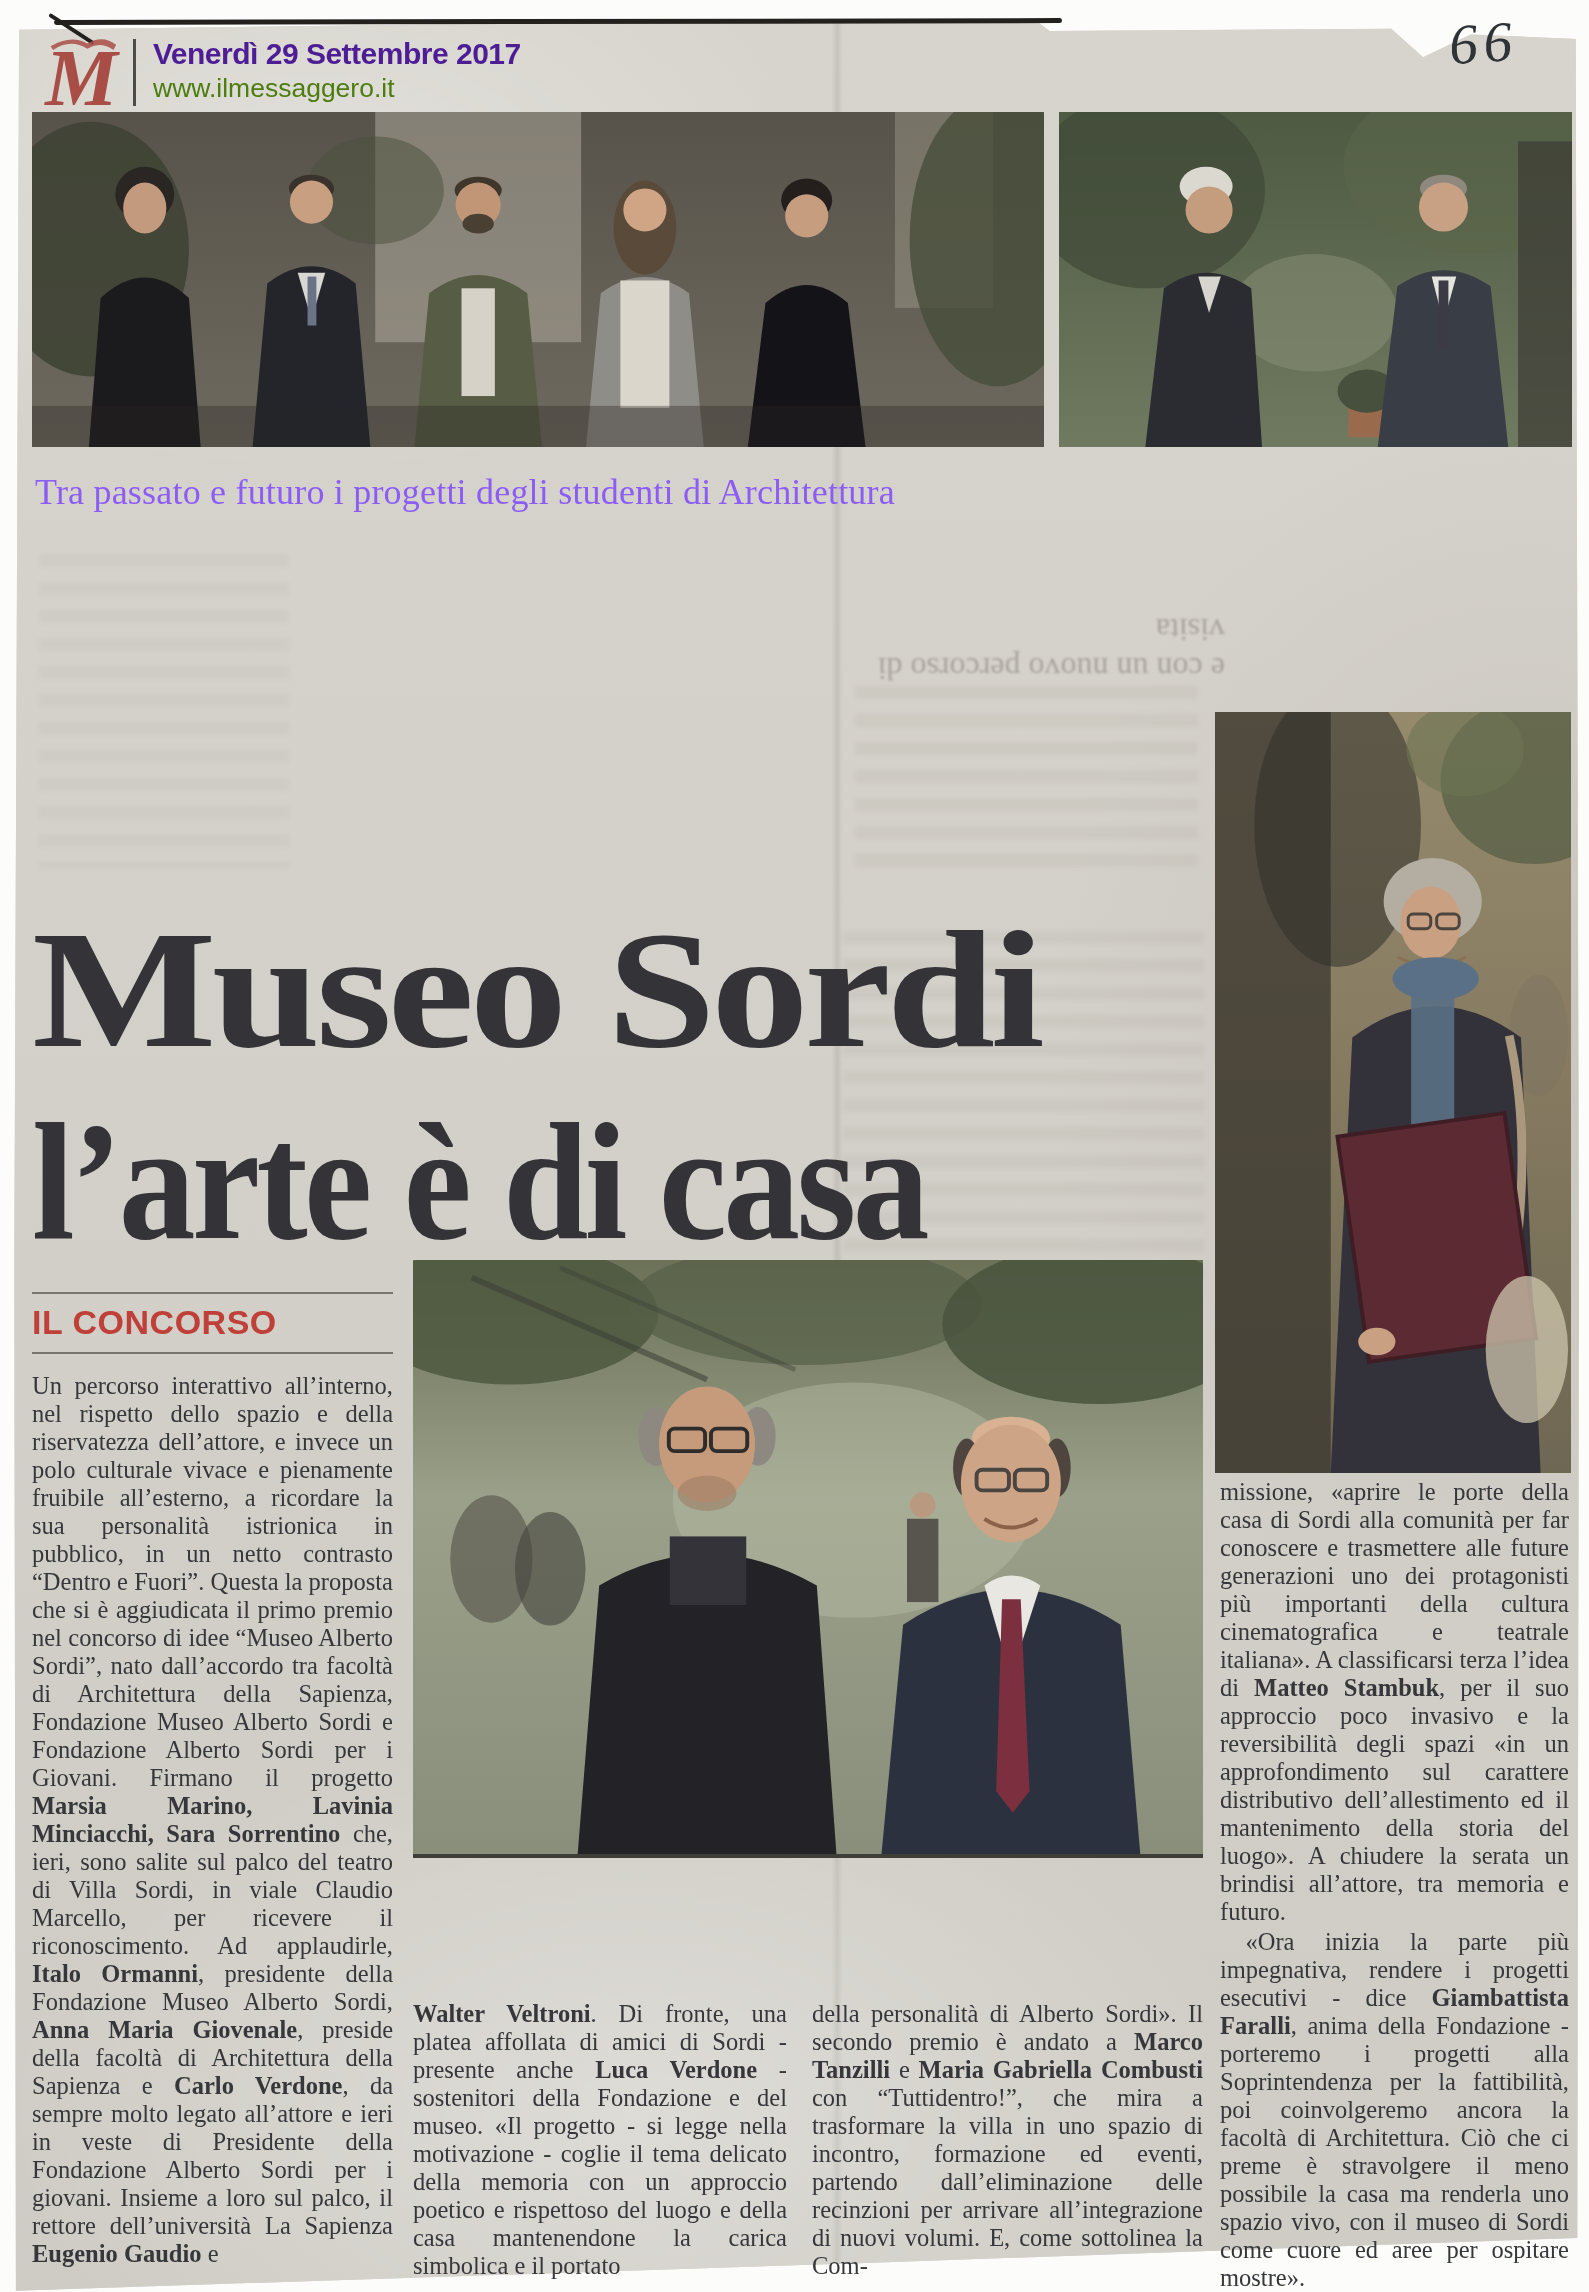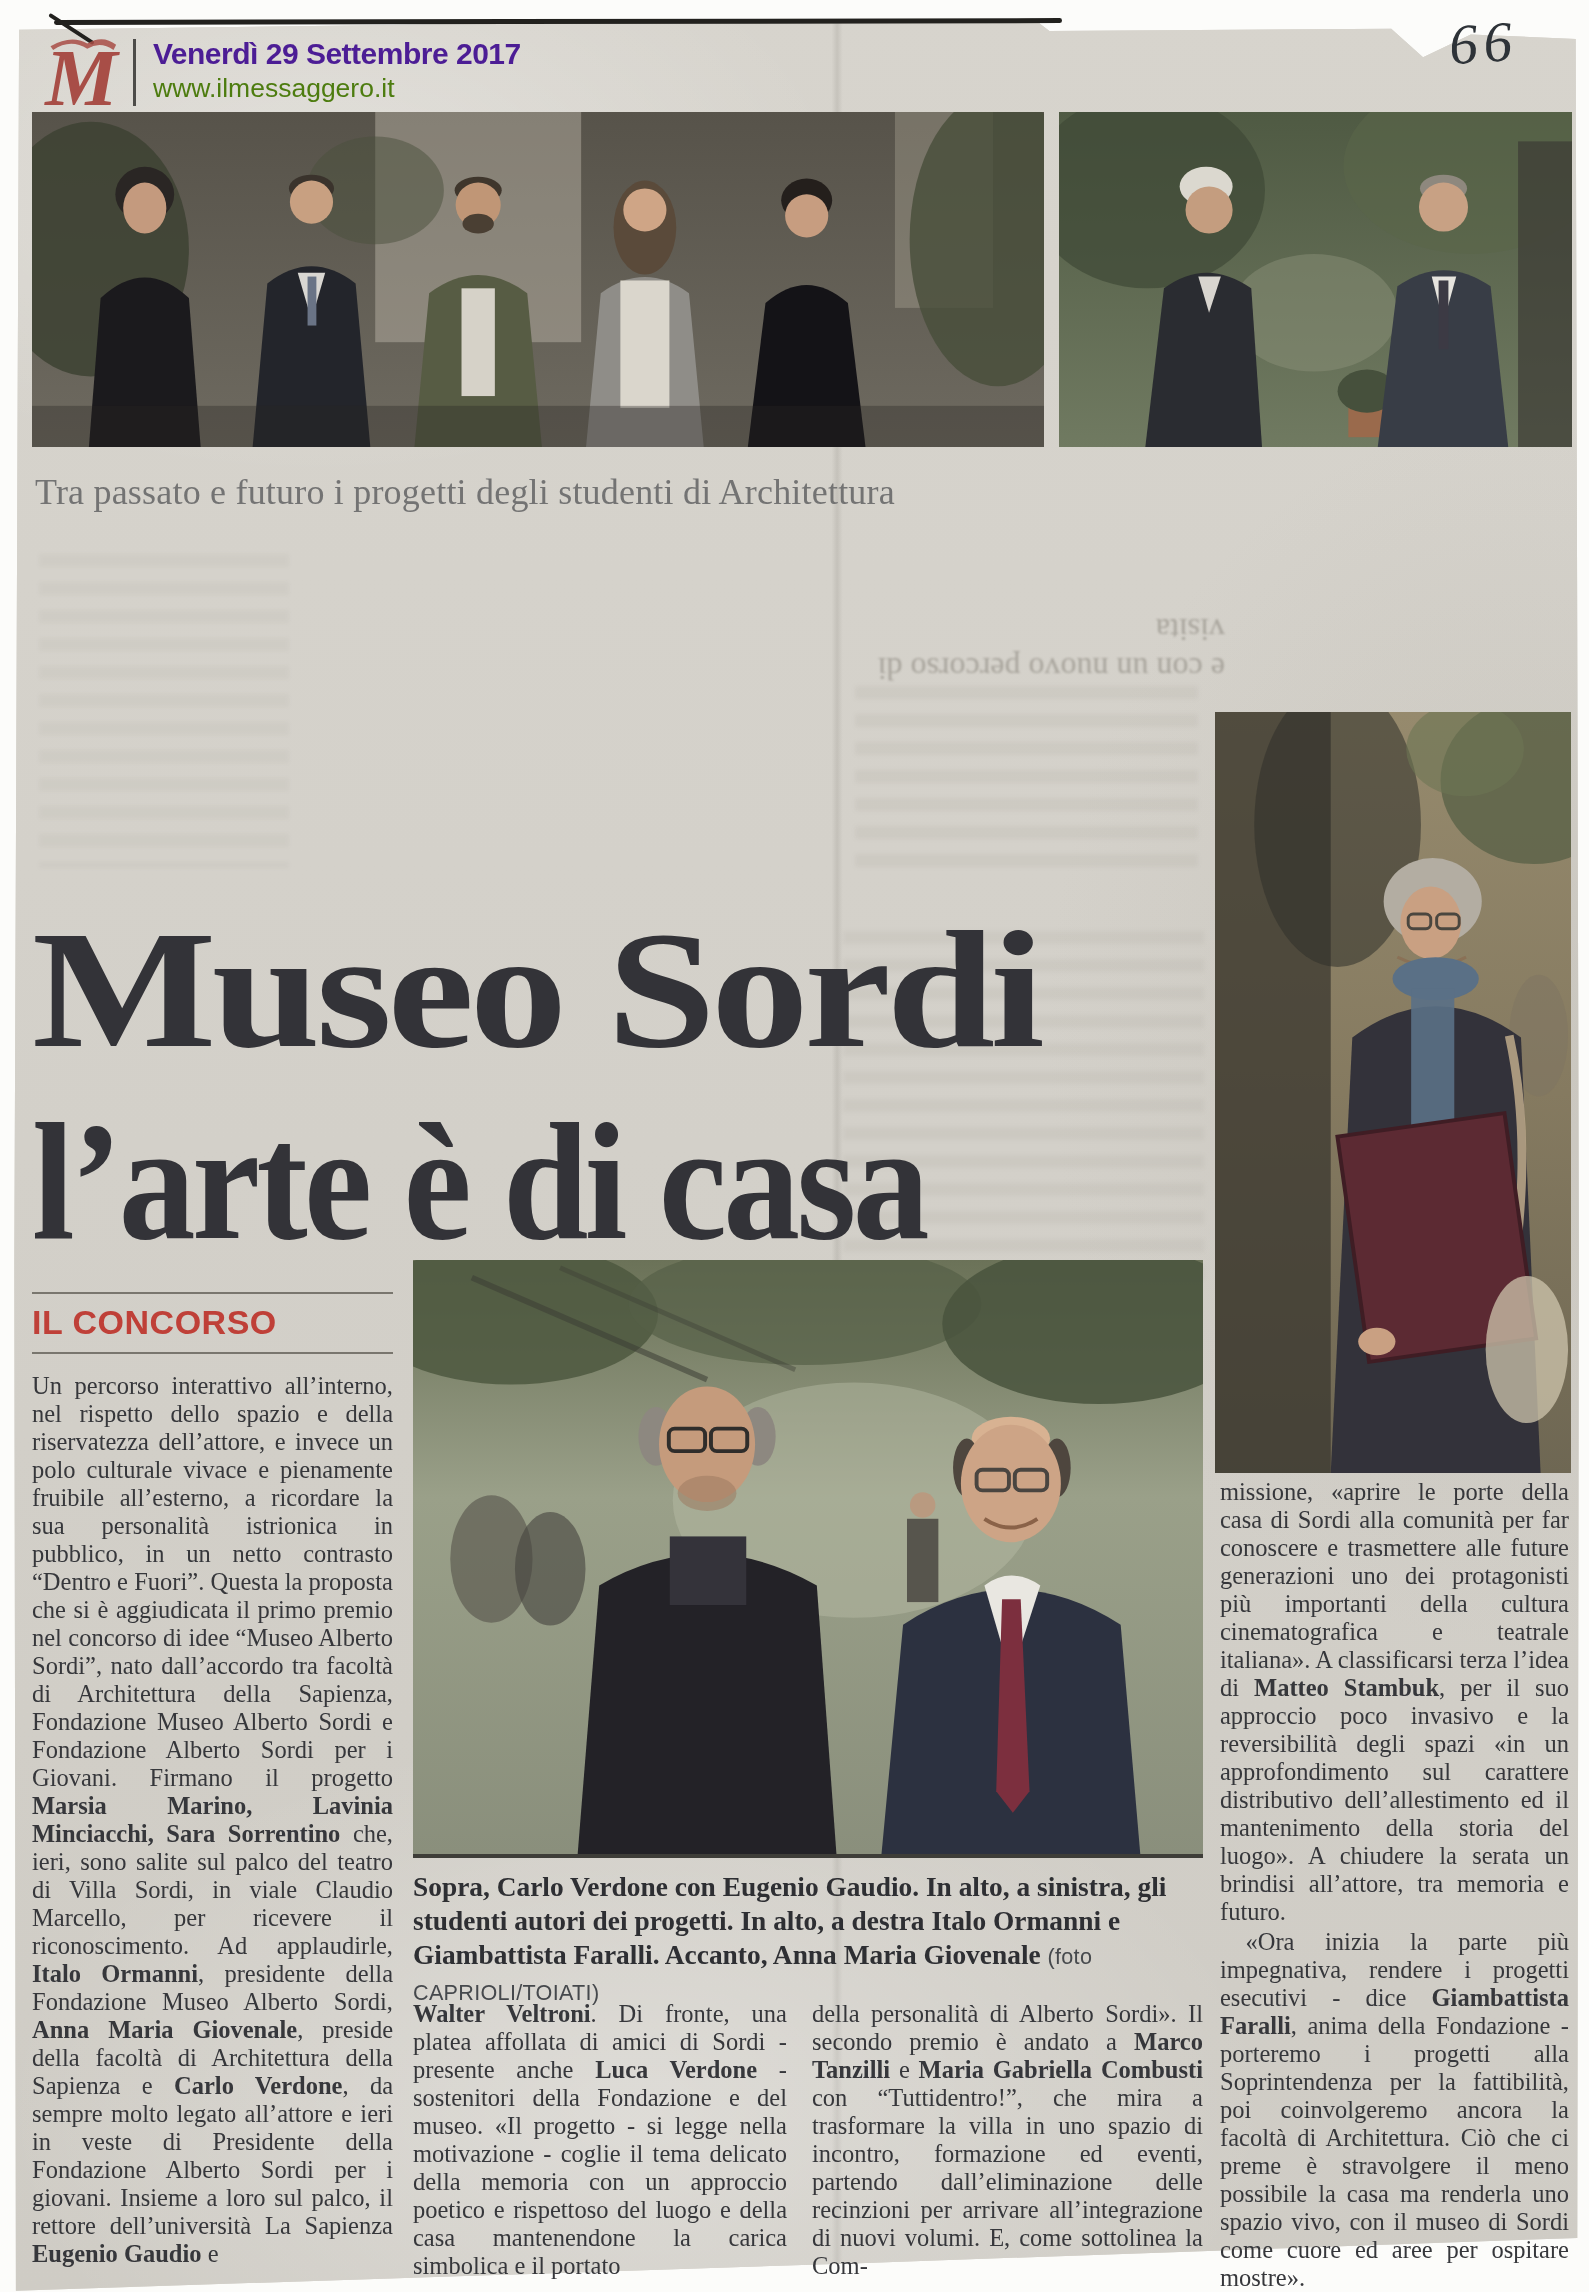--- a/index.html
+++ b/index.html
@@ -17,21 +17,21 @@
   .abs{position:absolute;}
   
   .mast-date{font-family:"Liberation Sans","DejaVu Sans",sans-serif;font-weight:bold;font-size:30px;color:#4c1d95;letter-spacing:-0.5px;}
   .mast-url{font-family:"Liberation Sans","DejaVu Sans",sans-serif;font-size:26.5px;color:#4d7c0f;margin-top:2px;}
   .mast-divider{width:2.9px;height:67px;background:#4d4c49;}
   .handwritten{font-style:italic;font-size:57px;color:#2e3338;transform:rotate(-4deg);letter-spacing:5.9px;}
   
   .photo{overflow:hidden;background:#777;}
   .photo svg{display:block;width:100%;height:100%;}
   
-  .standfirst{font-size:36px;line-height:46px;color:#737373;letter-spacing:0.2px;}
+  .standfirst{font-size:36px;line-height:46px;color:#8b5cf6;letter-spacing:0.2px;}
   
   .headline{color:#333338;font-weight:bold;}
   .hl-line{height:192px;line-height:192px;white-space:nowrap;font-size:167px;letter-spacing:-3.9px;}
   .hl1 span{display:inline-block;transform:scaleX(1.17);transform-origin:0 50%;}
   .hl2 span{display:inline-block;transform:scaleX(0.92);transform-origin:0 50%;}
   
   .kicker-rule{height:2px;background:#79766e;}
   .kicker-text{font-family:"Liberation Sans","DejaVu Sans",sans-serif;font-weight:bold;font-size:34px;color:#bf4038;letter-spacing:0.5px;padding:8.8px 0 9.8px 0;}
   
   .bodycol{font-size:24.5px;line-height:28px;color:#36373b;text-align:justify;overflow:hidden;}
@@ -237,23 +237,20 @@
       <ellipse cx="610" cy="228" rx="51" ry="60" fill="#cda486"></ellipse>
       <rect x="575" y="214" width="33" height="21" rx="6" fill="none" stroke="#4a4540" stroke-width="4"></rect>
       <rect x="614" y="214" width="33" height="21" rx="6" fill="none" stroke="#4a4540" stroke-width="4"></rect>
       <path d="M583 264 Q610 282 637 264" stroke="#8a6248" stroke-width="4" fill="none"></path>
       <path d="M478 606 L500 372 Q610 300 722 372 L742 606 Z" fill="#2c3140"></path>
       <path d="M583 332 L610 425 L640 332 Q610 312 583 332 Z" fill="#e9e7e1"></path>
       <path d="M601 346 L620 346 L629 542 L612 564 L595 542 Z" fill="#7c2f3e"></path>
     </svg>
   </div>
 
-  <div class="abs caption" style="left:413px;top:1870px;width:790px;">
-    <span>Sopra, Carlo Verdone con Eugenio Gaudio. In alto, a sinistra, gli studenti autori dei progetti. In alto, a destra Italo Ormanni e Giambattista Faralli. Accanto, Anna Maria Giovenale </span><span class="credit">(foto CAPRIOLI/TOIATI)</span>
-  </div>
 
   <div class="abs bodycol" style="left:413px;top:2000px;width:374px;height:302px;"><span class="b">Walter Veltroni</span><span>. Di fronte, una platea affollata di amici di Sordi - presente anche </span><span class="b">Luca Verdone</span><span> - sostenitori della Fondazione e del museo. «Il progetto - si legge nella motivazione - coglie il tema delicato della memoria con un approccio poetico e rispettoso del luogo e della casa mantenendone la carica simbolica e il portato</span></div>
   <div class="abs bodycol" style="left:812px;top:2000px;width:391px;height:302px;"><span>della personalità di Alberto Sordi». Il secondo premio è andato a </span><span class="b">Marco Tanzilli</span><span> e </span><span class="b">Maria Gabriella Combusti</span><span> con “Tuttidentro!”, che mira a trasformare la villa in uno spazio di incontro, formazione ed eventi, partendo dall’eliminazione delle recinzioni per arrivare all’integrazione di nuovi volumi. E, come sottolinea la Com-</span></div>
 
   <div class="abs" style="left:1218px;top:1476px;width:353px;">
     <div class="bodycol" style="width:353px;">
       <p><span>missione, «aprire le porte della casa di Sordi alla comunità per far conoscere e trasmettere alle future generazioni uno dei protagonisti più importanti della cultura cinematografica e teatrale italiana». A classificarsi terza l’idea di </span><span class="b">Matteo Stambuk</span><span>, per il suo approccio poco invasivo e la reversibilità degli spazi «in un approfondimento sul carattere distributivo dell’allestimento ed il mantenimento della storia del luogo». A chiudere la serata un brindisi all’attore, tra memoria e futuro.</span></p>
       <p><span>«Ora inizia la parte più impegnativa, rendere i progetti esecutivi - dice </span><span class="b">Giambattista Faralli</span><span>, anima della Fondazione - porteremo i progetti alla Soprintendenza per la fattibilità, poi coinvolgeremo ancora la facoltà di Architettura. Ciò che ci preme è stravolgere il meno possibile la casa ma renderla uno spazio vivo, con il museo di Sordi come cuore ed aree per ospitare mostre».</span></p>
     </div>
     <div class="byline">Valeria Arnaldi</div>

